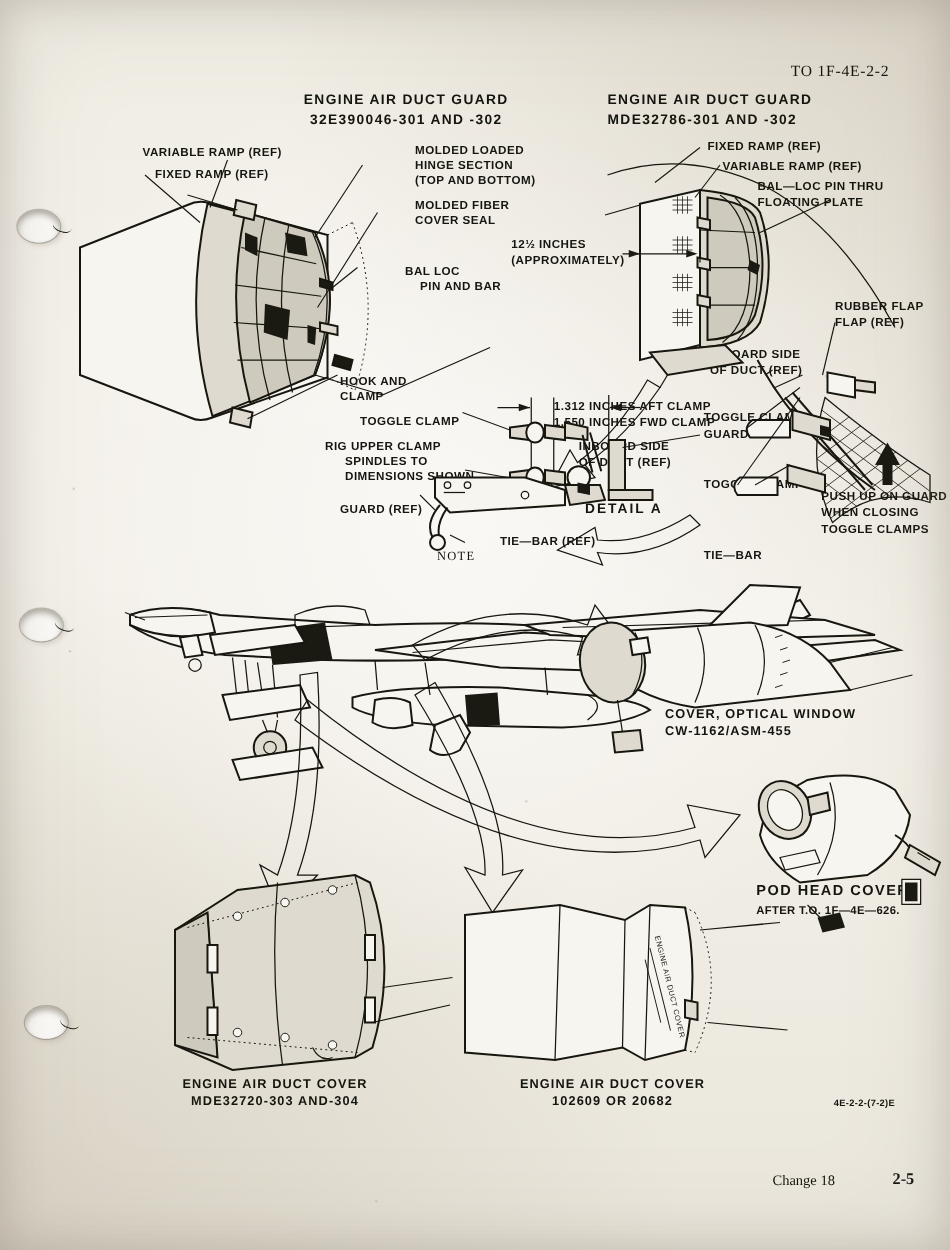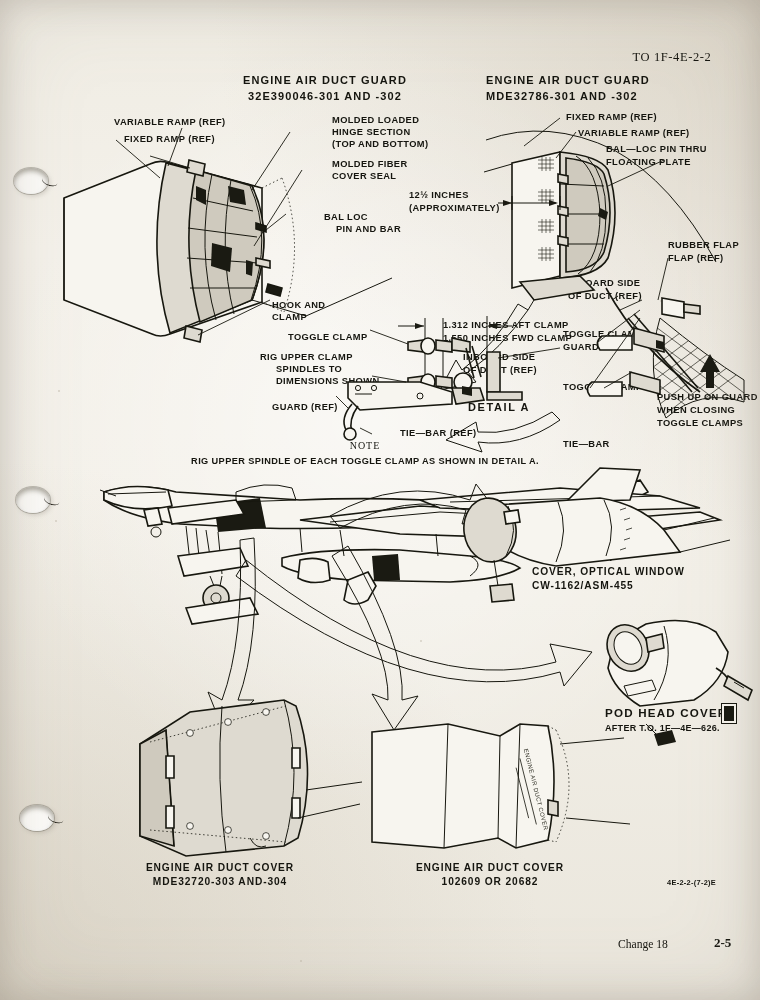--- a/index.html
+++ b/index.html
@@ -300,21 +300,20 @@
   <div class="t lbl lbl-m" style="left:276px;top:376px;">DIMENSIONS SHOWN</div>
   <div class="t lbl lbl-m" style="left:443px;top:320px;">1.312 INCHES AFT CLAMP</div>
   <div class="t lbl lbl-m" style="left:443px;top:333px;">1.550 INCHES FWD CLAMP</div>
   <div class="t lbl lbl-m" style="left:463px;top:352px;">INBOARD SIDE</div>
   <div class="t lbl lbl-m" style="left:463px;top:365px;">OF DUCT (REF)</div>
   <div class="t lbl lbl-m" style="left:272px;top:402px;">GUARD (REF)</div>
   <div class="t lbl lbl-m" style="left:376px;top:428px;margin-left:24px;">TIE—BAR (REF)</div>
   <div class="t lbl lbl-xl" style="left:468px;top:401px;letter-spacing:1.6px;">DETAIL A</div>
 
   <div class="t serif ctr" style="left:310px;top:440px;width:110px;font-size:10px;letter-spacing:1px;">NOTE</div>
-  <div class="t lbl lbl-m ctr" style="left:160px;top:456px;width:410px;font-size:9.2px;">RIG UPPER SPINDLE OF EACH TOGGLE CLAMP AS SHOWN IN DETAIL A.</div>
 
   <svg width="760" height="1000" style="z-index:2;">
 
     <path class="ln-th fillpaper" d="M104,492 Q140,482 176,492 L300,500 Q400,496 470,504 L560,500 Q600,498 620,488 L640,480 L648,492 L620,506 Q580,520 520,522 L430,524 Q340,530 260,528 L180,524 Q130,518 104,500 Z"></path>
 
     <path class="ln-th fillpaper" d="M104,492 Q132,482 168,490 L172,506 Q134,514 104,500 Z"></path>
     <path class="ln" d="M108,494 L166,492"></path>
 
     <path class="fillblk" d="M214,504 L260,498 L266,528 L218,532 Z"></path>
 

